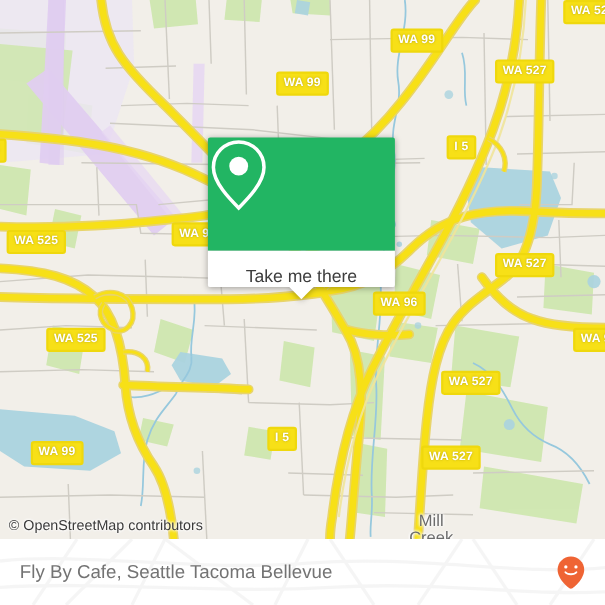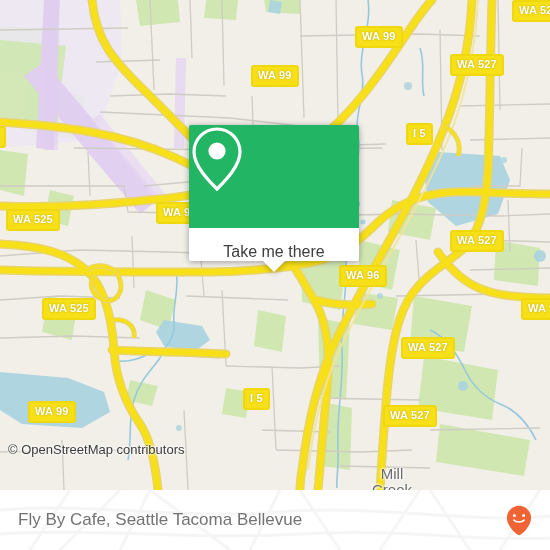--- a/index.html
+++ b/index.html
@@ -40,21 +40,21 @@
     color:#6b6b6b;
     font-size:15px;
     line-height:16px;
     text-align:center;
     text-shadow:0 0 3px #fff,0 0 3px #fff,0 0 3px #fff;
     white-space:pre;
   }
 
   
   #attribution{
-    position:absolute;left:8px;top:442px;
+    position:absolute;left:8px;top:470px;
     font-size:13px;color:#3a3a3a;
     text-shadow:0 0 3px #fff,0 0 3px #fff,0 0 3px #fff;
     white-space:nowrap;
     text-align:right;
   }
 
   
   #callout{
     position:absolute;left:189px;top:125px;width:170px;
     filter:drop-shadow(0 1px 3px rgba(0,0,0,.35));

